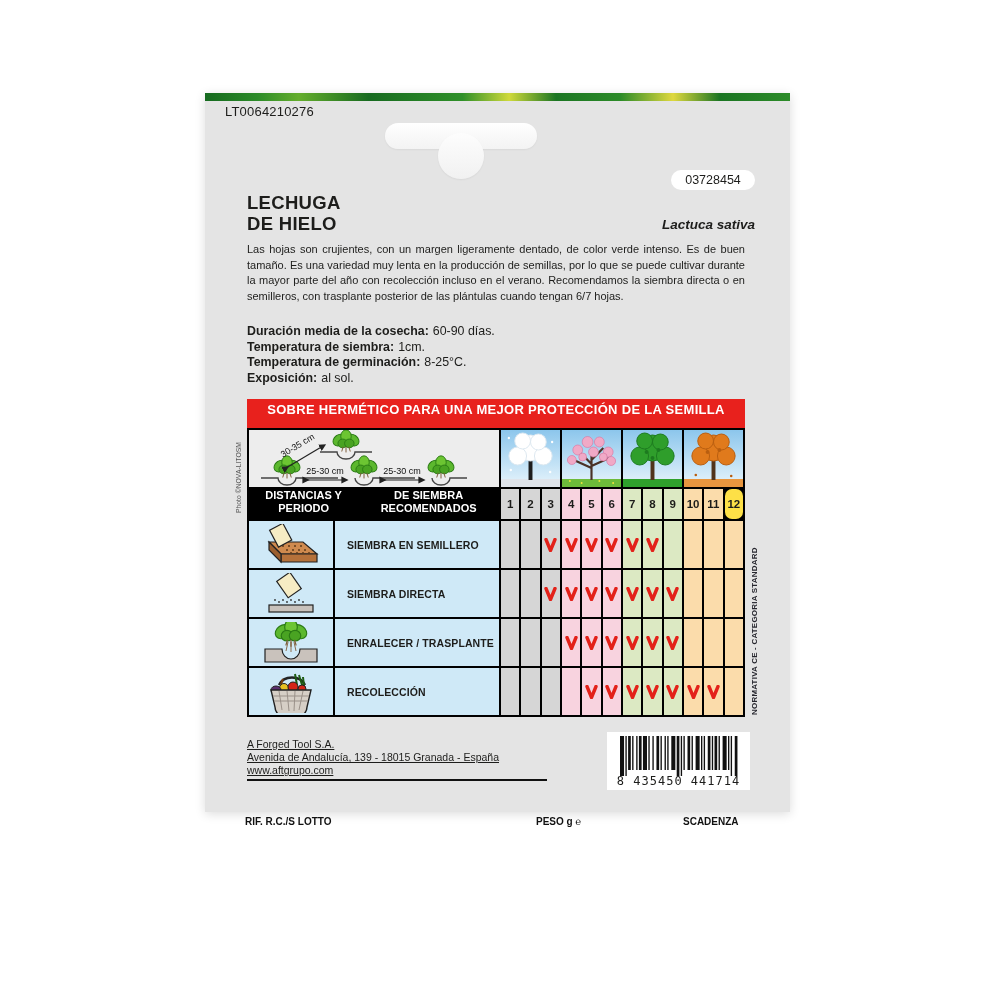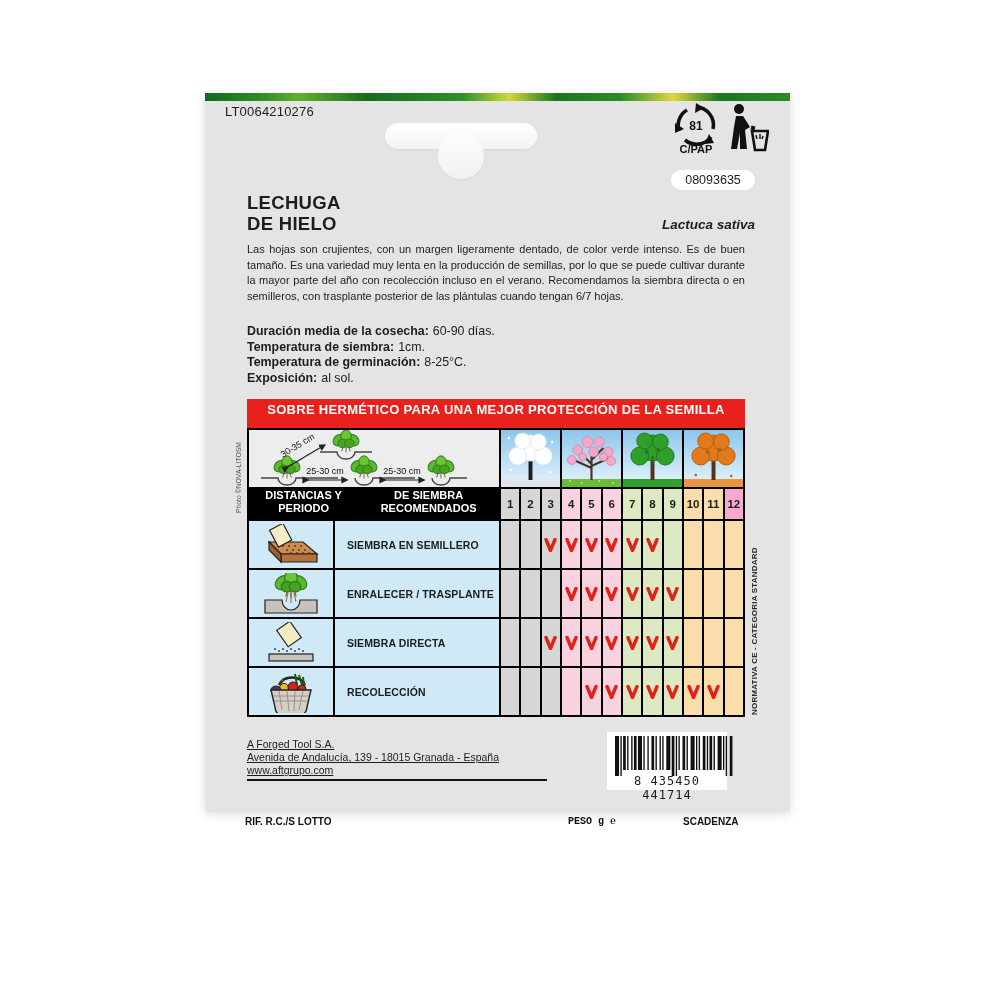--- a/index.html
+++ b/index.html
@@ -42,26 +42,26 @@
   .season-cell svg{display:block;width:100%;height:100%;}
   .icon-cell{width:84px;flex:none;background:#cfe9f7;display:flex;align-items:center;justify-content:center;}
   .label-cell{width:164px;flex:none;background:#cfe9f7;display:flex;align-items:center;
     font-weight:bold;font-size:10.5px;padding-left:12px;box-sizing:border-box;letter-spacing:.1px;}
   .photo-credit{position:absolute;left:30px;top:420px;transform:rotate(-90deg);transform-origin:0 0;
     font-size:6.8px;color:#555;white-space:nowrap;}
   .side-note{position:absolute;left:545px;top:622px;transform:rotate(-90deg);transform-origin:0 0;
     font-size:8px;font-weight:bold;color:#26262e;white-space:nowrap;letter-spacing:.2px;}
   .company{position:absolute;left:42px;top:645px;font-size:10.5px;line-height:13px;text-decoration:underline;}
   .rule{position:absolute;left:42px;top:686px;width:300px;height:2px;background:#111;}
-  .barcode-box{position:absolute;left:402px;top:639px;width:120px;height:58px;background:#fff;}
+  .barcode-box{position:absolute;left:402px;top:639px;width:143px;height:58px;background:#fff;}
   .barcode-box svg{display:block;margin:3px auto 0 auto;}
   .barcode-digits{font-family:"DejaVu Sans Mono","Liberation Mono",monospace;font-size:12px;
     letter-spacing:1px;text-align:center;margin-top:-3px;}
   .footer-label{position:absolute;font-size:10px;font-weight:bold;color:#111;}
-  .f-left{left:245px;top:816px;} .f-mid{left:568px;top:816px;font-family:Liberation Mono, monospace;} .f-right{left:683px;top:816px;text-align:center;}
+  .f-left{left:245px;top:816px;} .f-mid{left:536px;top:816px;} .f-right{left:683px;top:816px;text-align:center;}
   svg text{font-family:"Liberation Sans","DejaVu Sans",sans-serif;}
 </style>
 </head>
 <body>
 
 <svg width="0" height="0" style="position:absolute" aria-hidden="true">
   <defs>
     <g id="lettuce-shape">
       <ellipse cx="-7" cy="-2" rx="7.2" ry="5.6" transform="rotate(-35 -7 -2)" fill="#5cb82e" stroke="#2a7a14" stroke-width="1"></ellipse>
       <ellipse cx="7" cy="-2" rx="7.2" ry="5.6" transform="rotate(35 7 -2)" fill="#5cb82e" stroke="#2a7a14" stroke-width="1"></ellipse>
@@ -82,45 +82,22 @@
 
 <div class="stage">
   <div class="packet">
 
     <div class="top-strip"></div>
     <div class="euro-bar"></div>
     <div class="euro-circle"></div>
 
     <div class="lt-code">LT0064210276</div>
 
-    <div class="recycle-group">
-      <svg width="46" height="52" viewBox="0 0 46 52">
-        <g fill="none" stroke="#111" stroke-width="3.6">
-          <path d="M23 4 A 18 18 0 0 1 40 26"></path>
-          <path d="M38 34 A 18 18 0 0 1 12 37"></path>
-          <path d="M6 28 A 18 18 0 0 1 14 7"></path>
-        </g>
-        <g fill="#111">
-          <path d="M23 0 L31 5 L22 10 Z"></path>
-          <path d="M41 40 L32 41 L36 31 Z"></path>
-          <path d="M2 20 L2 30 L11 26 Z"></path>
-        </g>
-        <text x="23" y="27" text-anchor="middle" font-size="12" font-weight="bold" fill="#111">81</text>
-        <text x="23" y="50" text-anchor="middle" font-size="11" font-weight="bold" fill="#111">C/PAP</text>
-      </svg>
-      <svg width="42" height="50" viewBox="0 0 42 50">
-        <circle cx="12" cy="6" r="5" fill="#111"></circle>
-        <path d="M9 13 L16 13 L23 24 L18 27 L20 46 L13 46 L13 30 L10 46 L4 46 L7 24 Z" fill="#111"></path>
-        <rect x="24" y="23" width="4" height="4" fill="#111" transform="rotate(15 26 25)"></rect>
-        <path d="M25 28 L41 28 L38 47 L28 47 Z" fill="none" stroke="#111" stroke-width="2.6"></path>
-        <path d="M29 32 l1 4 M33 31 l0 5 M36 33 l-1 3" stroke="#111" stroke-width="1.4"></path>
-      </svg>
-    </div>
-
-    <div class="pill">08093635</div>
+
+    <div class="pill">03728454</div>
     <div class="latin">Lactuca sativa</div>
 
     <div class="title">
       <div>LECHUGA</div>
       <div>DE HIELO</div>
     </div>
 
     <div class="desc">Las hojas son crujientes, con un margen ligeramente dentado, de color verde intenso. Es de buen tamaño. Es una variedad muy lenta en la producción de semillas, por lo que se puede cultivar durante la mayor parte del año con recolección incluso en el verano. Recomendamos la siembra directa o en semilleros, con trasplante posterior de las plántulas cuando tengan 6/7 hojas.</div>
 
     <div class="specs">
@@ -248,21 +225,21 @@
             <div class="cell mcell" style="background: rgb(214, 214, 214);">2</div>
             <div class="cell mcell" style="background: rgb(214, 214, 214);">3</div>
             <div class="cell mcell" style="background: rgb(248, 211, 223);">4</div>
             <div class="cell mcell" style="background: rgb(248, 211, 223);">5</div>
             <div class="cell mcell" style="background: rgb(248, 211, 223);">6</div>
             <div class="cell mcell" style="background: rgb(220, 233, 195);">7</div>
             <div class="cell mcell" style="background: rgb(220, 233, 195);">8</div>
             <div class="cell mcell" style="background: rgb(220, 233, 195);">9</div>
             <div class="cell mcell" style="background: rgb(251, 220, 171);">10</div>
             <div class="cell mcell" style="background: rgb(251, 220, 171);">11</div>
-            <div class="cell mcell" style="background: #f9a8d4;">12</div>
+            <div class="cell mcell" style="background: #fde047; border-radius: 7px;">12</div>
           </div>
       </div>
 
       <div class="tbl-row body-row">
         <div class="cell icon-cell">
           <svg width="64" height="42" viewBox="0 0 64 42">
             <polygon points="10,18 44,18 58,30 22,30" fill="#cf8a4e" stroke="#222" stroke-width="1.2"></polygon>
             <polygon points="22,30 58,30 58,38 22,38" fill="#b5713a" stroke="#222" stroke-width="1.2"></polygon>
             <polygon points="10,18 22,30 22,38 10,26" fill="#9c5f2e" stroke="#222" stroke-width="1.2"></polygon>
             <g fill="#5e3a1a">
@@ -320,70 +297,20 @@
             </div>
             <div class="cell mcell" style="background: rgb(220, 233, 195);"></div>
             <div class="cell mcell" style="background: rgb(251, 220, 171);"></div>
             <div class="cell mcell" style="background: rgb(251, 220, 171);"></div>
             <div class="cell mcell" style="background: rgb(251, 220, 171);"></div>
           </div>
       </div>
       <div class="tbl-row body-row">
         <div class="cell icon-cell">
           <svg width="64" height="42" viewBox="0 0 64 42">
-            <path d="M6,27 H23 a9,10 0 0 0 18,0 H58 V40 H6 Z" fill="#c9c2bc" stroke="#222" stroke-width="1.2"></path>
-            <path d="M29,20 l-2,9 M32,20 l0,10 M35,20 l2,9" stroke="#8a6b4a" stroke-width="1" fill="none"></path>
-            <use href="#lettuce-shape" transform="translate(32,12) scale(1.15)"></use>
-          </svg>
-        </div>
-        <div class="cell label-cell">
-            <span>ENRALECER / TRASPLANTE</span>
-          </div>
-        <div class="months row-cells">
-            <div class="cell mcell" style="background: rgb(214, 214, 214);"></div>
-            <div class="cell mcell" style="background: rgb(214, 214, 214);"></div>
-            <div class="cell mcell" style="background: rgb(214, 214, 214);"></div>
-            <div class="cell mcell" style="background: rgb(248, 211, 223);">
-              <svg width="13" height="14" viewBox="0 0 13 14">
-                <path d="M2,1.5 L6.5,12.5 L11,1.5" fill="none" stroke="#e32119" stroke-width="3.4" stroke-linecap="round" stroke-linejoin="round"></path>
-              </svg>
-            </div>
-            <div class="cell mcell" style="background: rgb(248, 211, 223);">
-              <svg width="13" height="14" viewBox="0 0 13 14">
-                <path d="M2,1.5 L6.5,12.5 L11,1.5" fill="none" stroke="#e32119" stroke-width="3.4" stroke-linecap="round" stroke-linejoin="round"></path>
-              </svg>
-            </div>
-            <div class="cell mcell" style="background: rgb(248, 211, 223);">
-              <svg width="13" height="14" viewBox="0 0 13 14">
-                <path d="M2,1.5 L6.5,12.5 L11,1.5" fill="none" stroke="#e32119" stroke-width="3.4" stroke-linecap="round" stroke-linejoin="round"></path>
-              </svg>
-            </div>
-            <div class="cell mcell" style="background: rgb(220, 233, 195);">
-              <svg width="13" height="14" viewBox="0 0 13 14">
-                <path d="M2,1.5 L6.5,12.5 L11,1.5" fill="none" stroke="#e32119" stroke-width="3.4" stroke-linecap="round" stroke-linejoin="round"></path>
-              </svg>
-            </div>
-            <div class="cell mcell" style="background: rgb(220, 233, 195);">
-              <svg width="13" height="14" viewBox="0 0 13 14">
-                <path d="M2,1.5 L6.5,12.5 L11,1.5" fill="none" stroke="#e32119" stroke-width="3.4" stroke-linecap="round" stroke-linejoin="round"></path>
-              </svg>
-            </div>
-            <div class="cell mcell" style="background: rgb(220, 233, 195);">
-              <svg width="13" height="14" viewBox="0 0 13 14">
-                <path d="M2,1.5 L6.5,12.5 L11,1.5" fill="none" stroke="#e32119" stroke-width="3.4" stroke-linecap="round" stroke-linejoin="round"></path>
-              </svg>
-            </div>
-            <div class="cell mcell" style="background: rgb(251, 220, 171);"></div>
-            <div class="cell mcell" style="background: rgb(251, 220, 171);"></div>
-            <div class="cell mcell" style="background: rgb(251, 220, 171);"></div>
-          </div>
-      </div>
-      <div class="tbl-row body-row">
-        <div class="cell icon-cell">
-          <svg width="64" height="42" viewBox="0 0 64 42">
             <rect x="22" y="2" width="16" height="20" fill="#f6ecc4" stroke="#222" stroke-width="1.2" transform="rotate(-35 30 12)"></rect>
             <g fill="#333">
               <circle cx="16" cy="27" r="0.9"></circle>
                 <circle cx="20" cy="29" r="0.9"></circle>
                 <circle cx="24" cy="27" r="0.9"></circle>
               <circle cx="28" cy="29" r="0.9"></circle>
                 <circle cx="32" cy="27" r="0.9"></circle>
                 <circle cx="36" cy="29" r="0.9"></circle>
               <circle cx="40" cy="27" r="0.9"></circle>
                 <circle cx="44" cy="29" r="0.9"></circle>
@@ -395,20 +322,70 @@
             <span>SIEMBRA DIRECTA</span>
           </div>
         <div class="months row-cells">
             <div class="cell mcell" style="background: rgb(214, 214, 214);"></div>
             <div class="cell mcell" style="background: rgb(214, 214, 214);"></div>
             <div class="cell mcell" style="background: rgb(214, 214, 214);">
               <svg width="13" height="14" viewBox="0 0 13 14">
                 <path d="M2,1.5 L6.5,12.5 L11,1.5" fill="none" stroke="#e32119" stroke-width="3.4" stroke-linecap="round" stroke-linejoin="round"></path>
               </svg>
             </div>
+            <div class="cell mcell" style="background: rgb(248, 211, 223);">
+              <svg width="13" height="14" viewBox="0 0 13 14">
+                <path d="M2,1.5 L6.5,12.5 L11,1.5" fill="none" stroke="#e32119" stroke-width="3.4" stroke-linecap="round" stroke-linejoin="round"></path>
+              </svg>
+            </div>
+            <div class="cell mcell" style="background: rgb(248, 211, 223);">
+              <svg width="13" height="14" viewBox="0 0 13 14">
+                <path d="M2,1.5 L6.5,12.5 L11,1.5" fill="none" stroke="#e32119" stroke-width="3.4" stroke-linecap="round" stroke-linejoin="round"></path>
+              </svg>
+            </div>
+            <div class="cell mcell" style="background: rgb(248, 211, 223);">
+              <svg width="13" height="14" viewBox="0 0 13 14">
+                <path d="M2,1.5 L6.5,12.5 L11,1.5" fill="none" stroke="#e32119" stroke-width="3.4" stroke-linecap="round" stroke-linejoin="round"></path>
+              </svg>
+            </div>
+            <div class="cell mcell" style="background: rgb(220, 233, 195);">
+              <svg width="13" height="14" viewBox="0 0 13 14">
+                <path d="M2,1.5 L6.5,12.5 L11,1.5" fill="none" stroke="#e32119" stroke-width="3.4" stroke-linecap="round" stroke-linejoin="round"></path>
+              </svg>
+            </div>
+            <div class="cell mcell" style="background: rgb(220, 233, 195);">
+              <svg width="13" height="14" viewBox="0 0 13 14">
+                <path d="M2,1.5 L6.5,12.5 L11,1.5" fill="none" stroke="#e32119" stroke-width="3.4" stroke-linecap="round" stroke-linejoin="round"></path>
+              </svg>
+            </div>
+            <div class="cell mcell" style="background: rgb(220, 233, 195);">
+              <svg width="13" height="14" viewBox="0 0 13 14">
+                <path d="M2,1.5 L6.5,12.5 L11,1.5" fill="none" stroke="#e32119" stroke-width="3.4" stroke-linecap="round" stroke-linejoin="round"></path>
+              </svg>
+            </div>
+            <div class="cell mcell" style="background: rgb(251, 220, 171);"></div>
+            <div class="cell mcell" style="background: rgb(251, 220, 171);"></div>
+            <div class="cell mcell" style="background: rgb(251, 220, 171);"></div>
+          </div>
+      </div>
+      <div class="tbl-row body-row">
+        <div class="cell icon-cell">
+          <svg width="64" height="42" viewBox="0 0 64 42">
+            <path d="M6,27 H23 a9,10 0 0 0 18,0 H58 V40 H6 Z" fill="#c9c2bc" stroke="#222" stroke-width="1.2"></path>
+            <path d="M29,20 l-2,9 M32,20 l0,10 M35,20 l2,9" stroke="#8a6b4a" stroke-width="1" fill="none"></path>
+            <use href="#lettuce-shape" transform="translate(32,12) scale(1.15)"></use>
+          </svg>
+        </div>
+        <div class="cell label-cell">
+            <span>ENRALECER / TRASPLANTE</span>
+          </div>
+        <div class="months row-cells">
+            <div class="cell mcell" style="background: rgb(214, 214, 214);"></div>
+            <div class="cell mcell" style="background: rgb(214, 214, 214);"></div>
+            <div class="cell mcell" style="background: rgb(214, 214, 214);"></div>
             <div class="cell mcell" style="background: rgb(248, 211, 223);">
               <svg width="13" height="14" viewBox="0 0 13 14">
                 <path d="M2,1.5 L6.5,12.5 L11,1.5" fill="none" stroke="#e32119" stroke-width="3.4" stroke-linecap="round" stroke-linejoin="round"></path>
               </svg>
             </div>
             <div class="cell mcell" style="background: rgb(248, 211, 223);">
               <svg width="13" height="14" viewBox="0 0 13 14">
                 <path d="M2,1.5 L6.5,12.5 L11,1.5" fill="none" stroke="#e32119" stroke-width="3.4" stroke-linecap="round" stroke-linejoin="round"></path>
               </svg>
             </div>

